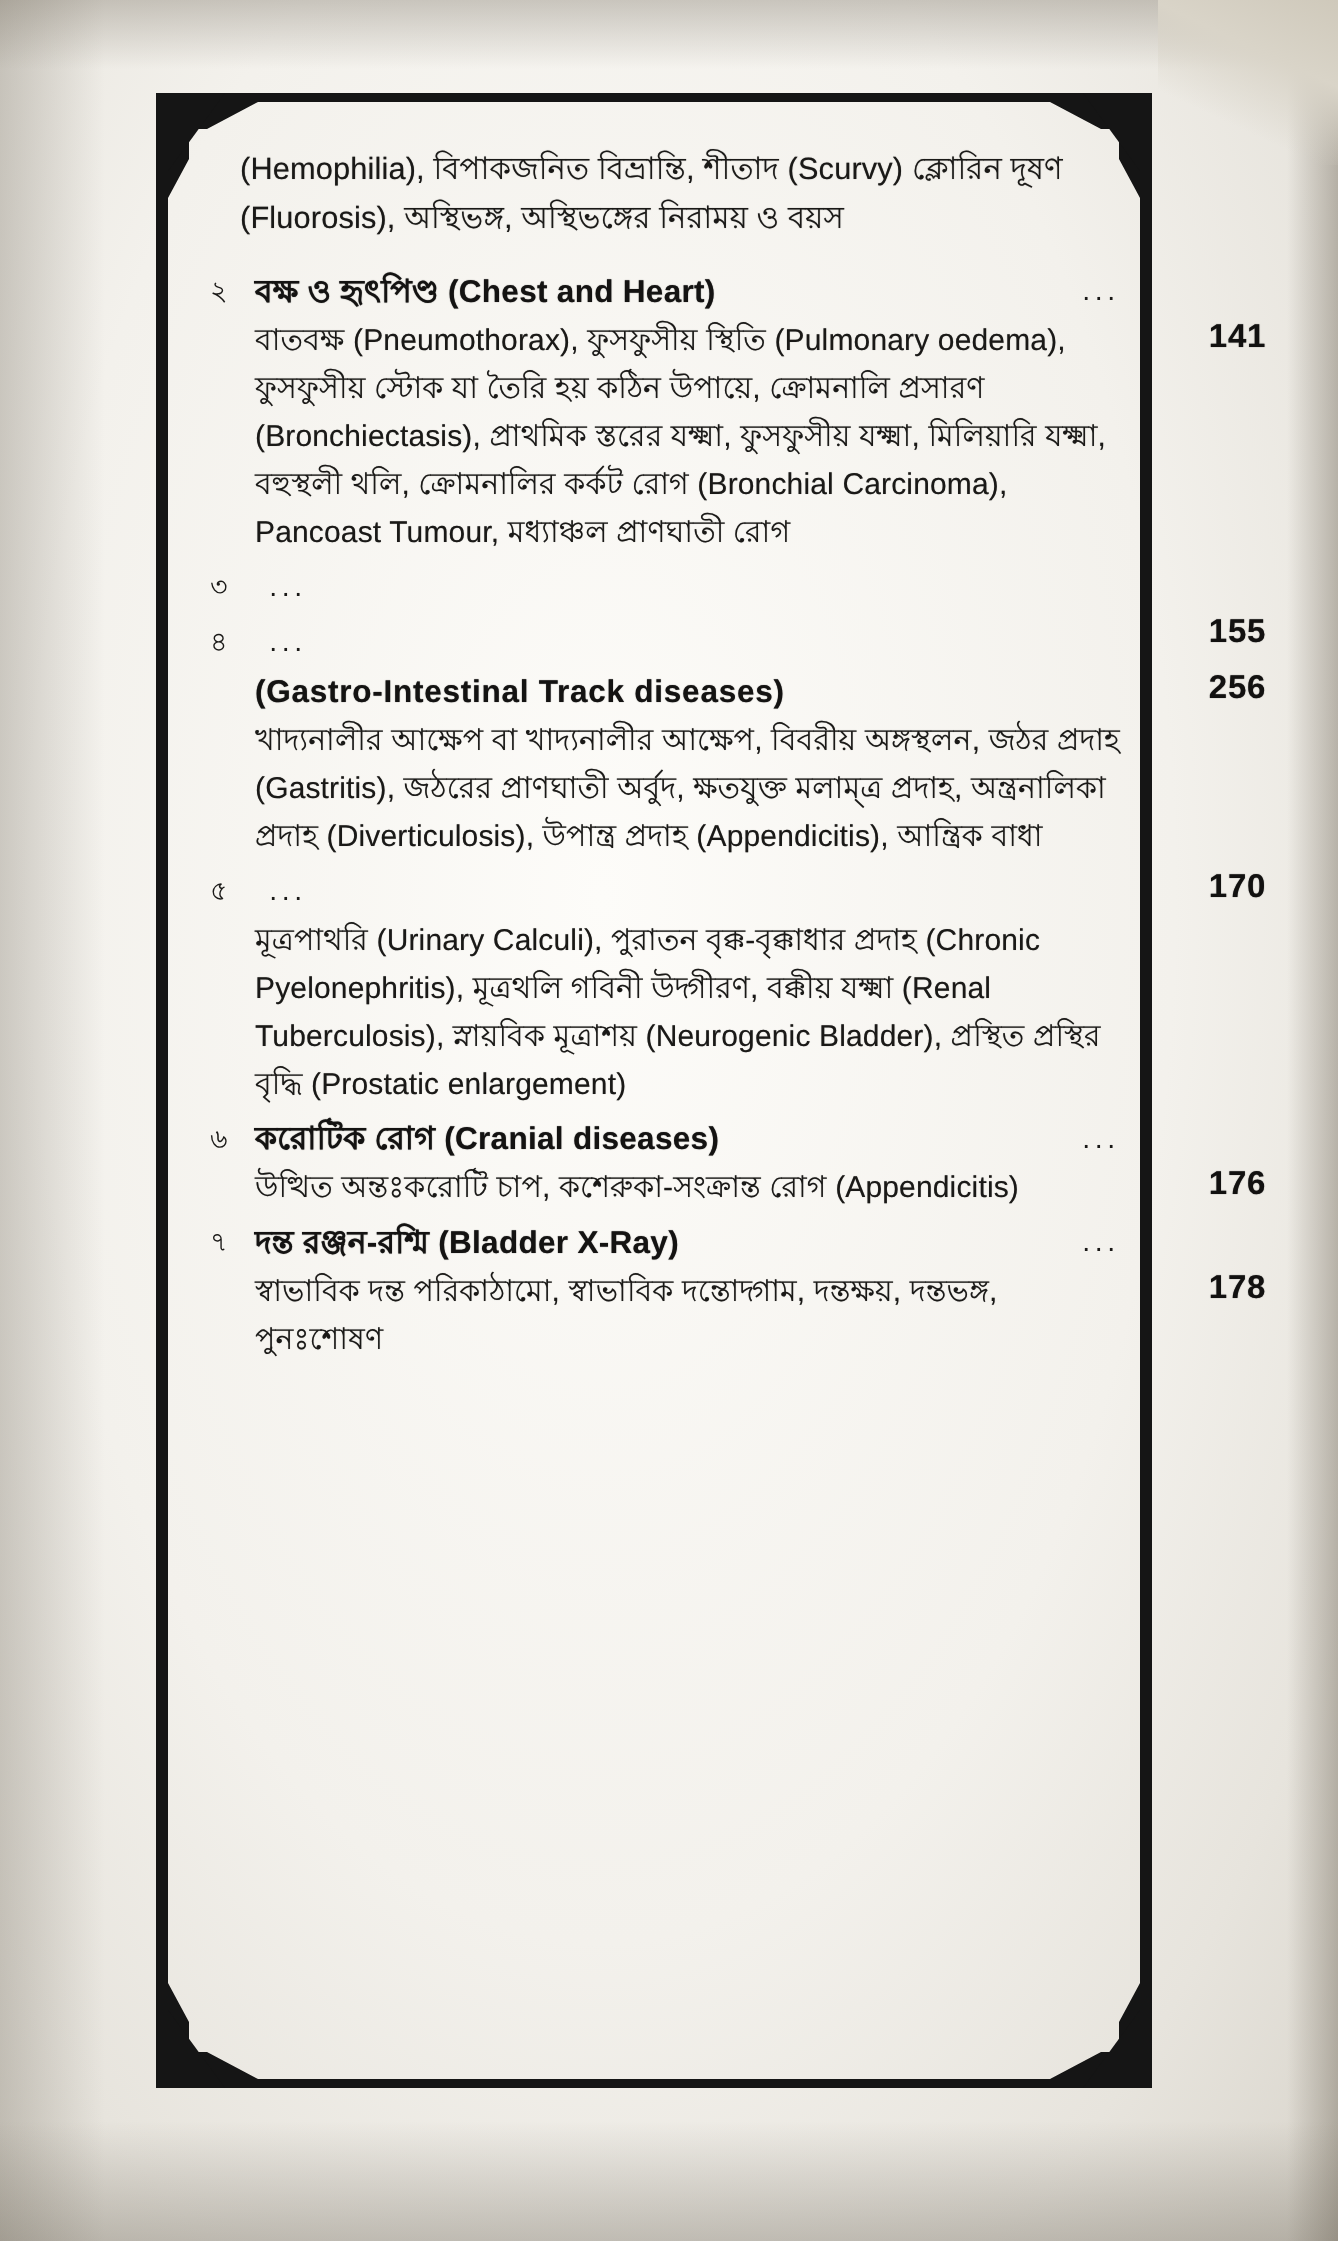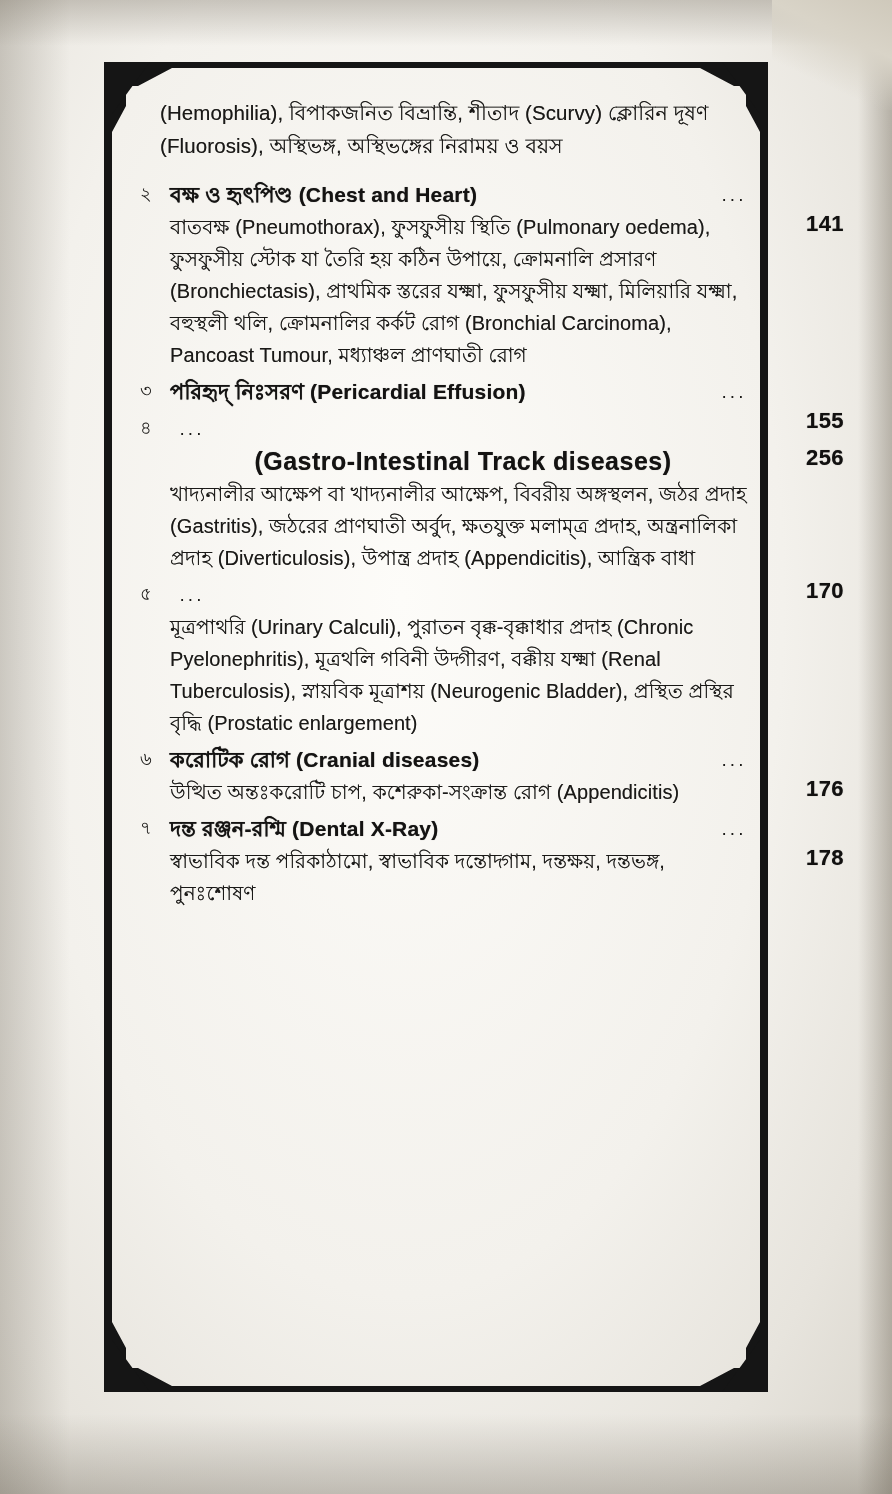--- a/index.html
+++ b/index.html
@@ -165,26 +165,25 @@
     margin: 0 0 0 30px;
     color: #1a1917;
     font-size: 20px;
     line-height: 32px;
     letter-spacing: 0.1px;
     text-shadow: 0 0 0.5px rgba(0,0,0,0.45);
   }
   .entry-title2 {
     margin: 0 0 0 30px;
     color: #141312;
-    font-size: 25px;
+    font-size: 21px;
     line-height: 33px;
     font-weight: bold;
     letter-spacing: 0.5px;
     text-shadow: 0 0 0.7px rgba(0,0,0,0.6);
-    text-align: center;
   }
 
   
   .entry.offset-1 .entry-page { top: 33px; }
   .entry.offset-0 .entry-page { top: 0px; }
 </style>
 </head>
 <body>
 
 <div id="page">
@@ -216,21 +215,20 @@
         <span class="entry-title">বক্ষ ও হৃৎপিণ্ড (Chest and Heart)</span>
         <span class="leader">...</span>
       </div>
       <div class="entry-page">141</div>
       <p class="entry-body">বাতবক্ষ (Pneumothorax), ফুসফুসীয় স্থিতি (Pulmonary oedema), ফুসফুসীয় স্টোক যা তৈরি হয় কঠিন উপায়ে, ক্রোমনালি প্রসারণ (Bronchiectasis), প্রাথমিক স্তরের যক্ষ্মা, ফুসফুসীয় যক্ষ্মা, মিলিয়ারি যক্ষ্মা,  বহুস্থলী থলি, ক্রোমনালির কর্কট রোগ (Bronchial Carcinoma), Pancoast Tumour, মধ্যাঞ্চল প্রাণঘাতী রোগ</p>
     </div>
 
     <div class="entry offset-1">
       <div class="entry-head">
         <span class="entry-num">৩</span>
-        <span class="entry-title">পরিহৃদ্ নিঃসরণ (Pericardial Effusion)</span>
         <span class="leader">...</span>
       </div>
       <div class="entry-page">155</div>
     </div>
 
     <div class="entry offset-1">
       <div class="entry-head">
         <span class="entry-num">৪</span>
         <span class="leader">...</span>
       </div>
@@ -254,21 +252,21 @@
         <span class="entry-title">করোটিক রোগ (Cranial diseases)</span>
         <span class="leader">...</span>
       </div>
       <div class="entry-page">176</div>
       <p class="entry-body">উত্থিত অন্তঃকরোটি চাপ, কশেরুকা-সংক্রান্ত রোগ (Appendicitis)</p>
     </div>
 
     <div class="entry offset-1">
       <div class="entry-head">
         <span class="entry-num">৭</span>
-        <span class="entry-title">দন্ত রঞ্জন-রশ্মি (Dental X-Ray)</span>
+        <span class="entry-title">দন্ত রঞ্জন-রশ্মি (Bladder X-Ray)</span>
         <span class="leader">...</span>
       </div>
       <div class="entry-page">178</div>
       <p class="entry-body">স্বাভাবিক দন্ত পরিকাঠামো, স্বাভাবিক দন্তোদ্গাম, দন্তক্ষয়, দন্তভঙ্গ, পুনঃশোষণ</p>
     </div>
 
   </div>
 </div>
 
 </body></html>

